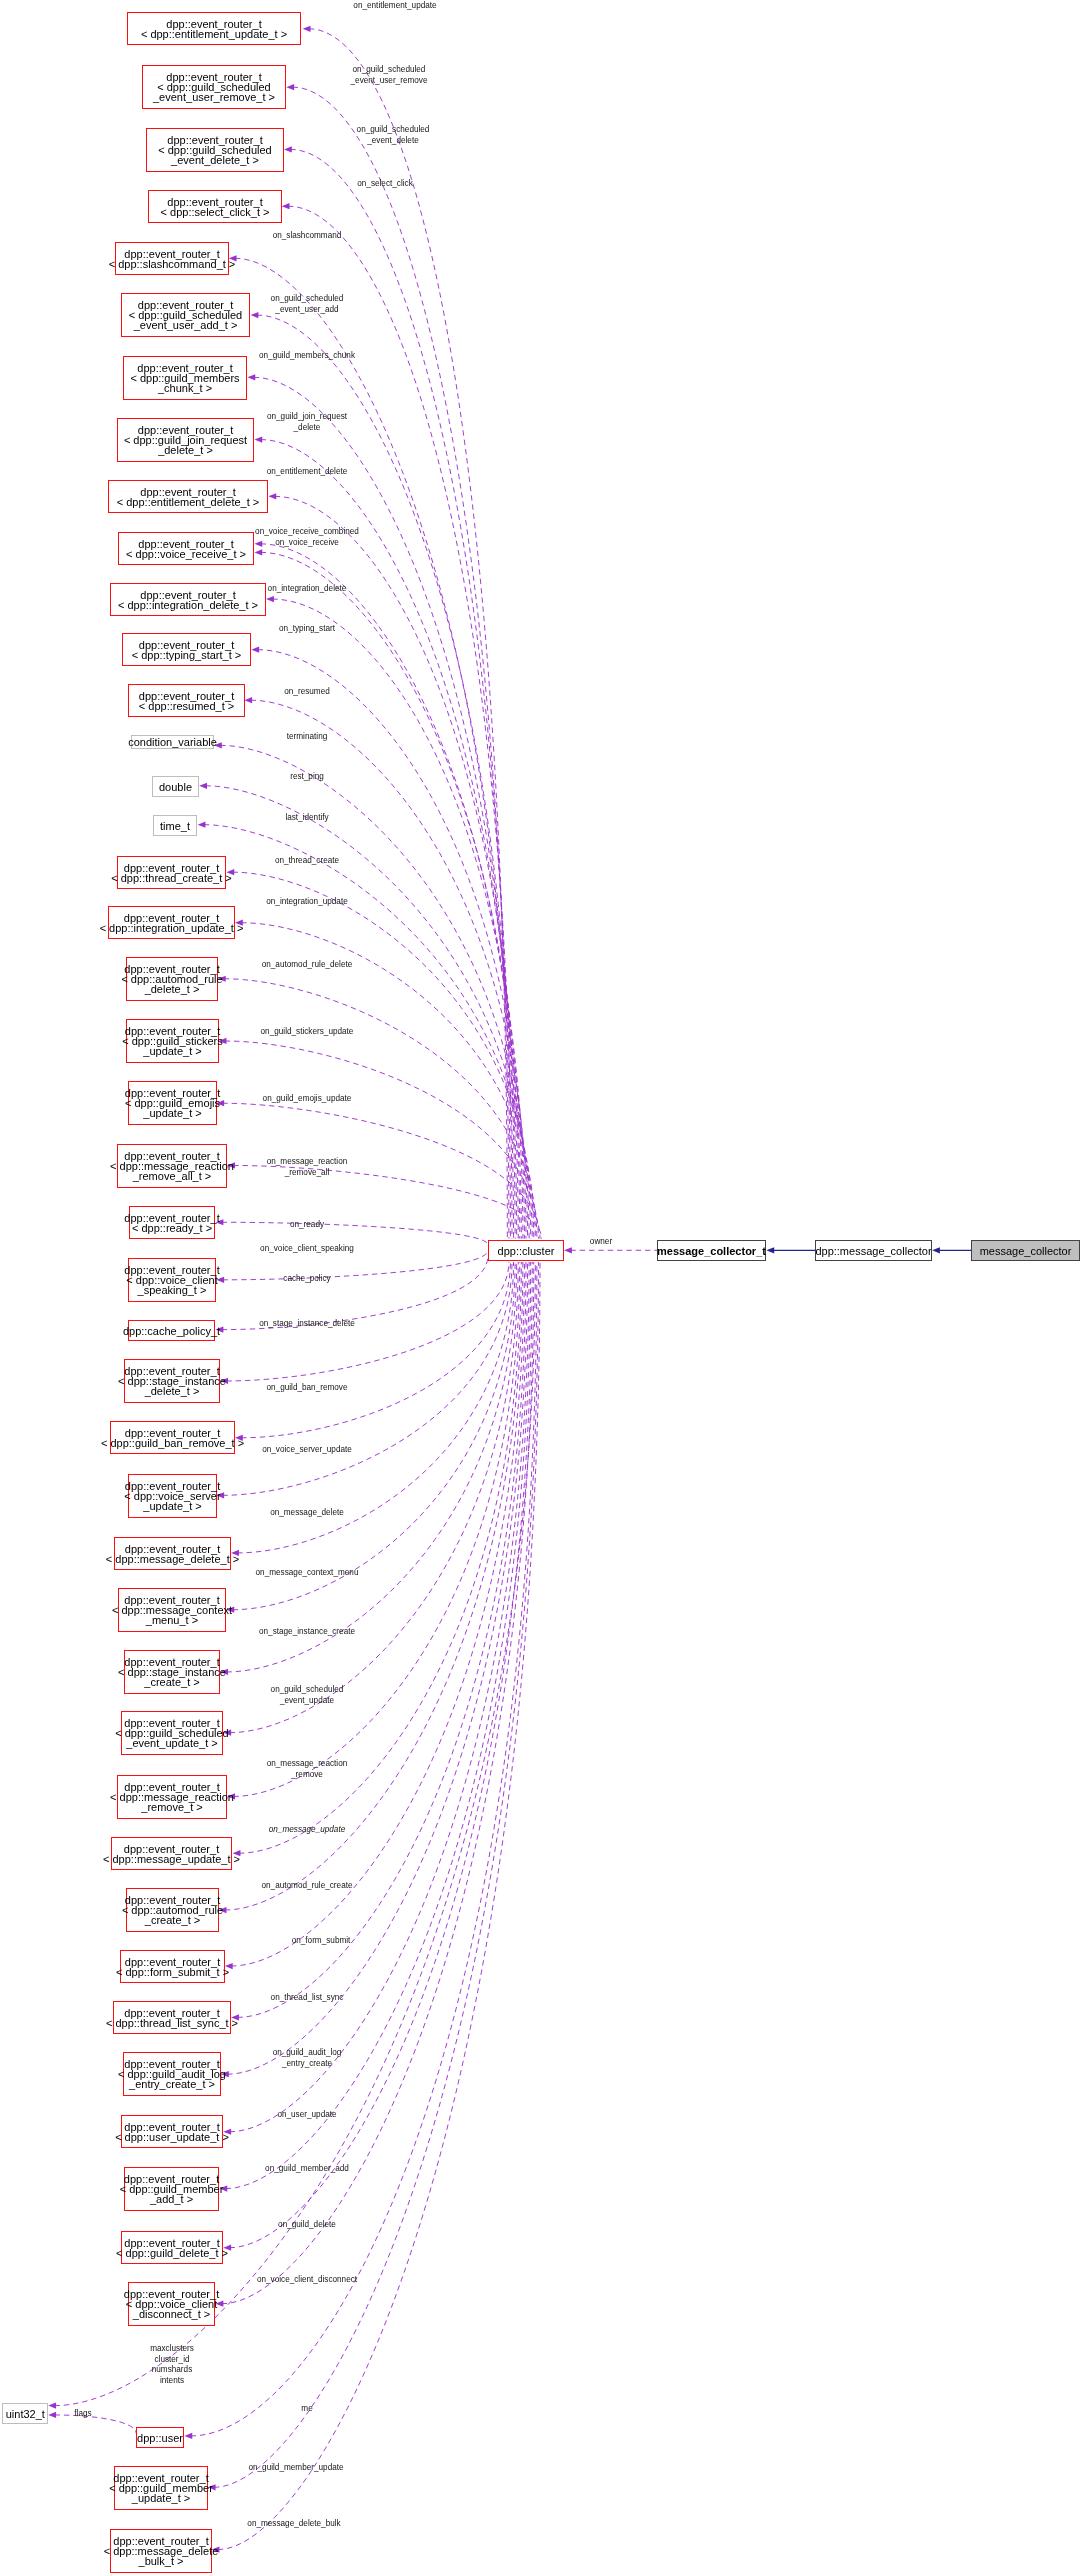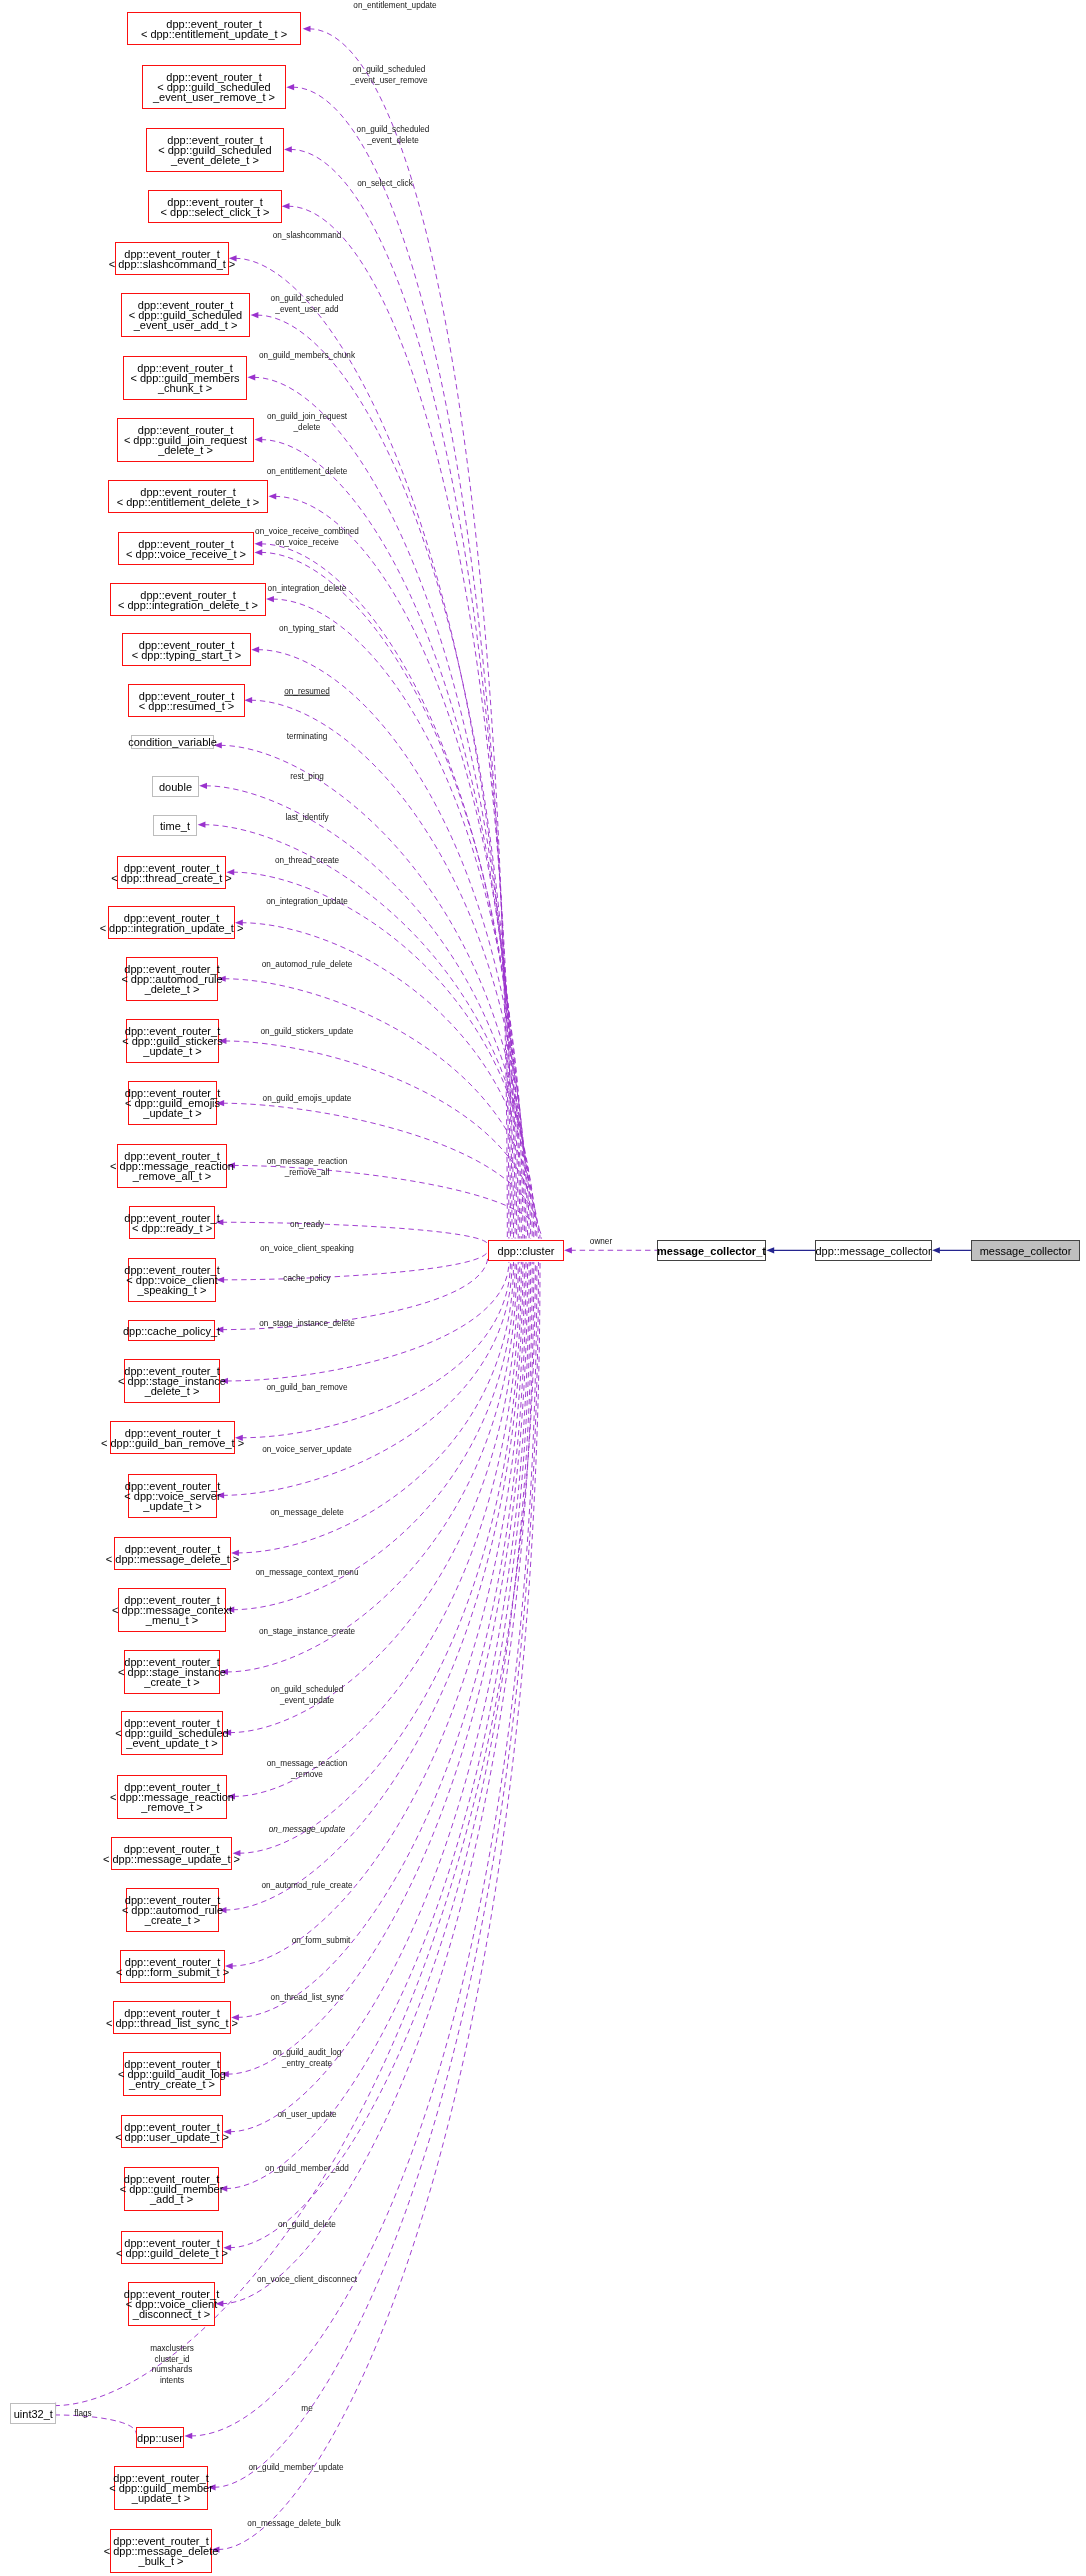--- a/index.html
+++ b/index.html
@@ -302,21 +302,21 @@
       </div>
       <div class="node red" style="left: 121px; top: 2231px; width: 102px; height: 33px;">
         <div>dpp::event_router_t</div>
         <div>&lt; dpp::guild_delete_t &gt;</div>
       </div>
       <div class="node red" style="left: 128px; top: 2282px; width: 87px; height: 44px;">
         <div>dpp::event_router_t</div>
         <div>&lt; dpp::voice_client</div>
         <div>_disconnect_t &gt;</div>
       </div>
-      <div class="node gray" style="left: 2.3px; top: 2403px; width: 46px; height: 21px; margin-left: 8px;">
+      <div class="node gray" style="left: 2.3px; top: 2403px; width: 46px; height: 21px;">
         <div>uint32_t</div>
       </div>
       <div class="node red" style="left: 136px; top: 2427px; width: 48px; height: 21px;">
         <div>dpp::user</div>
       </div>
       <div class="node red" style="left: 114px; top: 2466px; width: 94px; height: 44px;">
         <div>dpp::event_router_t</div>
         <div>&lt; dpp::guild_member</div>
         <div>_update_t &gt;</div>
       </div>
@@ -373,21 +373,21 @@
       <div class="elabel" style="left: 307px; top: 537px;">
         <div>on_voice_receive_combined</div>
         <div>on_voice_receive</div>
       </div>
       <div class="elabel" style="left: 307px; top: 589px;">
         <div>on_integration_delete</div>
       </div>
       <div class="elabel" style="left: 307px; top: 629px;">
         <div>on_typing_start</div>
       </div>
-      <div class="elabel" style="left: 307px; top: 692px; text-decoration: underline;">
+      <div class="elabel" style="left: 307px; top: 692px;">
         <div>on_resumed</div>
       </div>
       <div class="elabel" style="left: 307px; top: 737px;">
         <div>terminating</div>
       </div>
       <div class="elabel" style="left: 307px; top: 777px;">
         <div>rest_ping</div>
       </div>
       <div class="elabel" style="left: 307px; top: 818px;">
         <div>last_identify</div>

